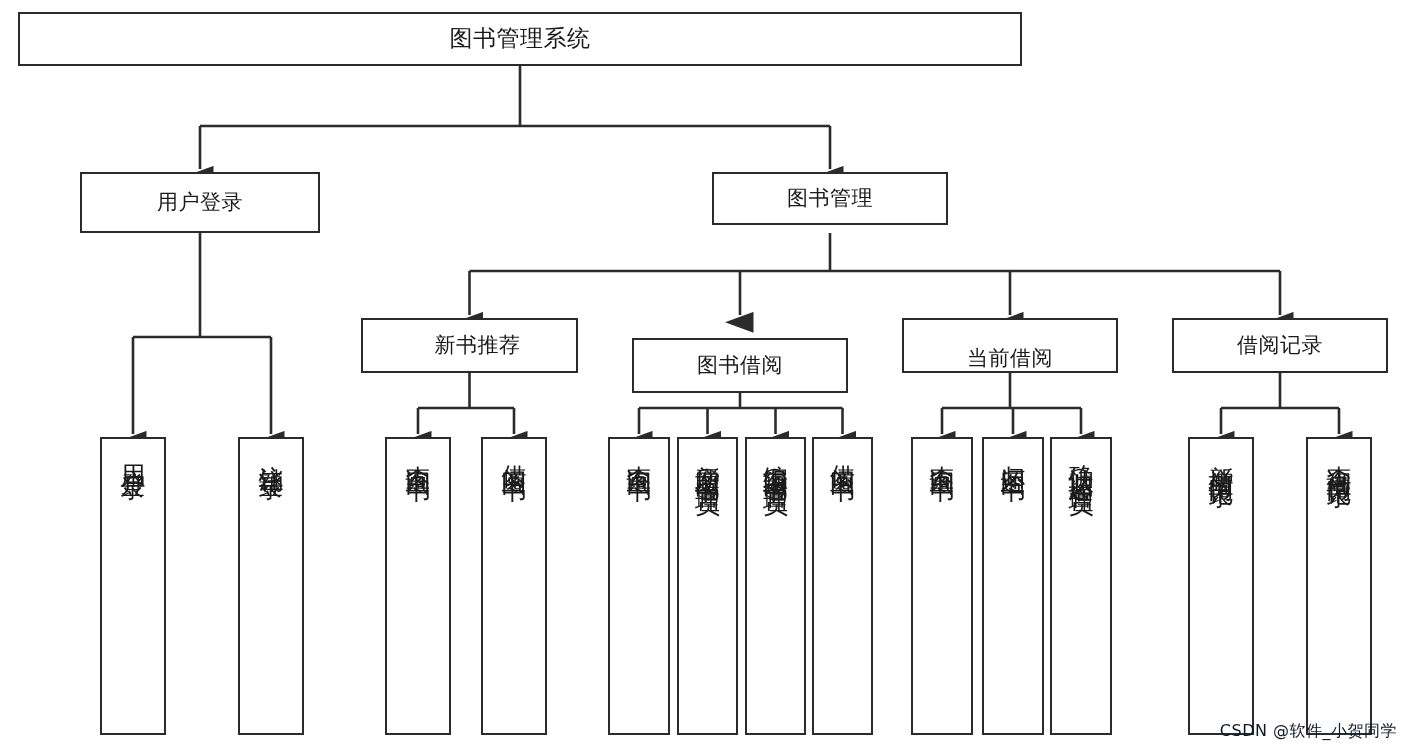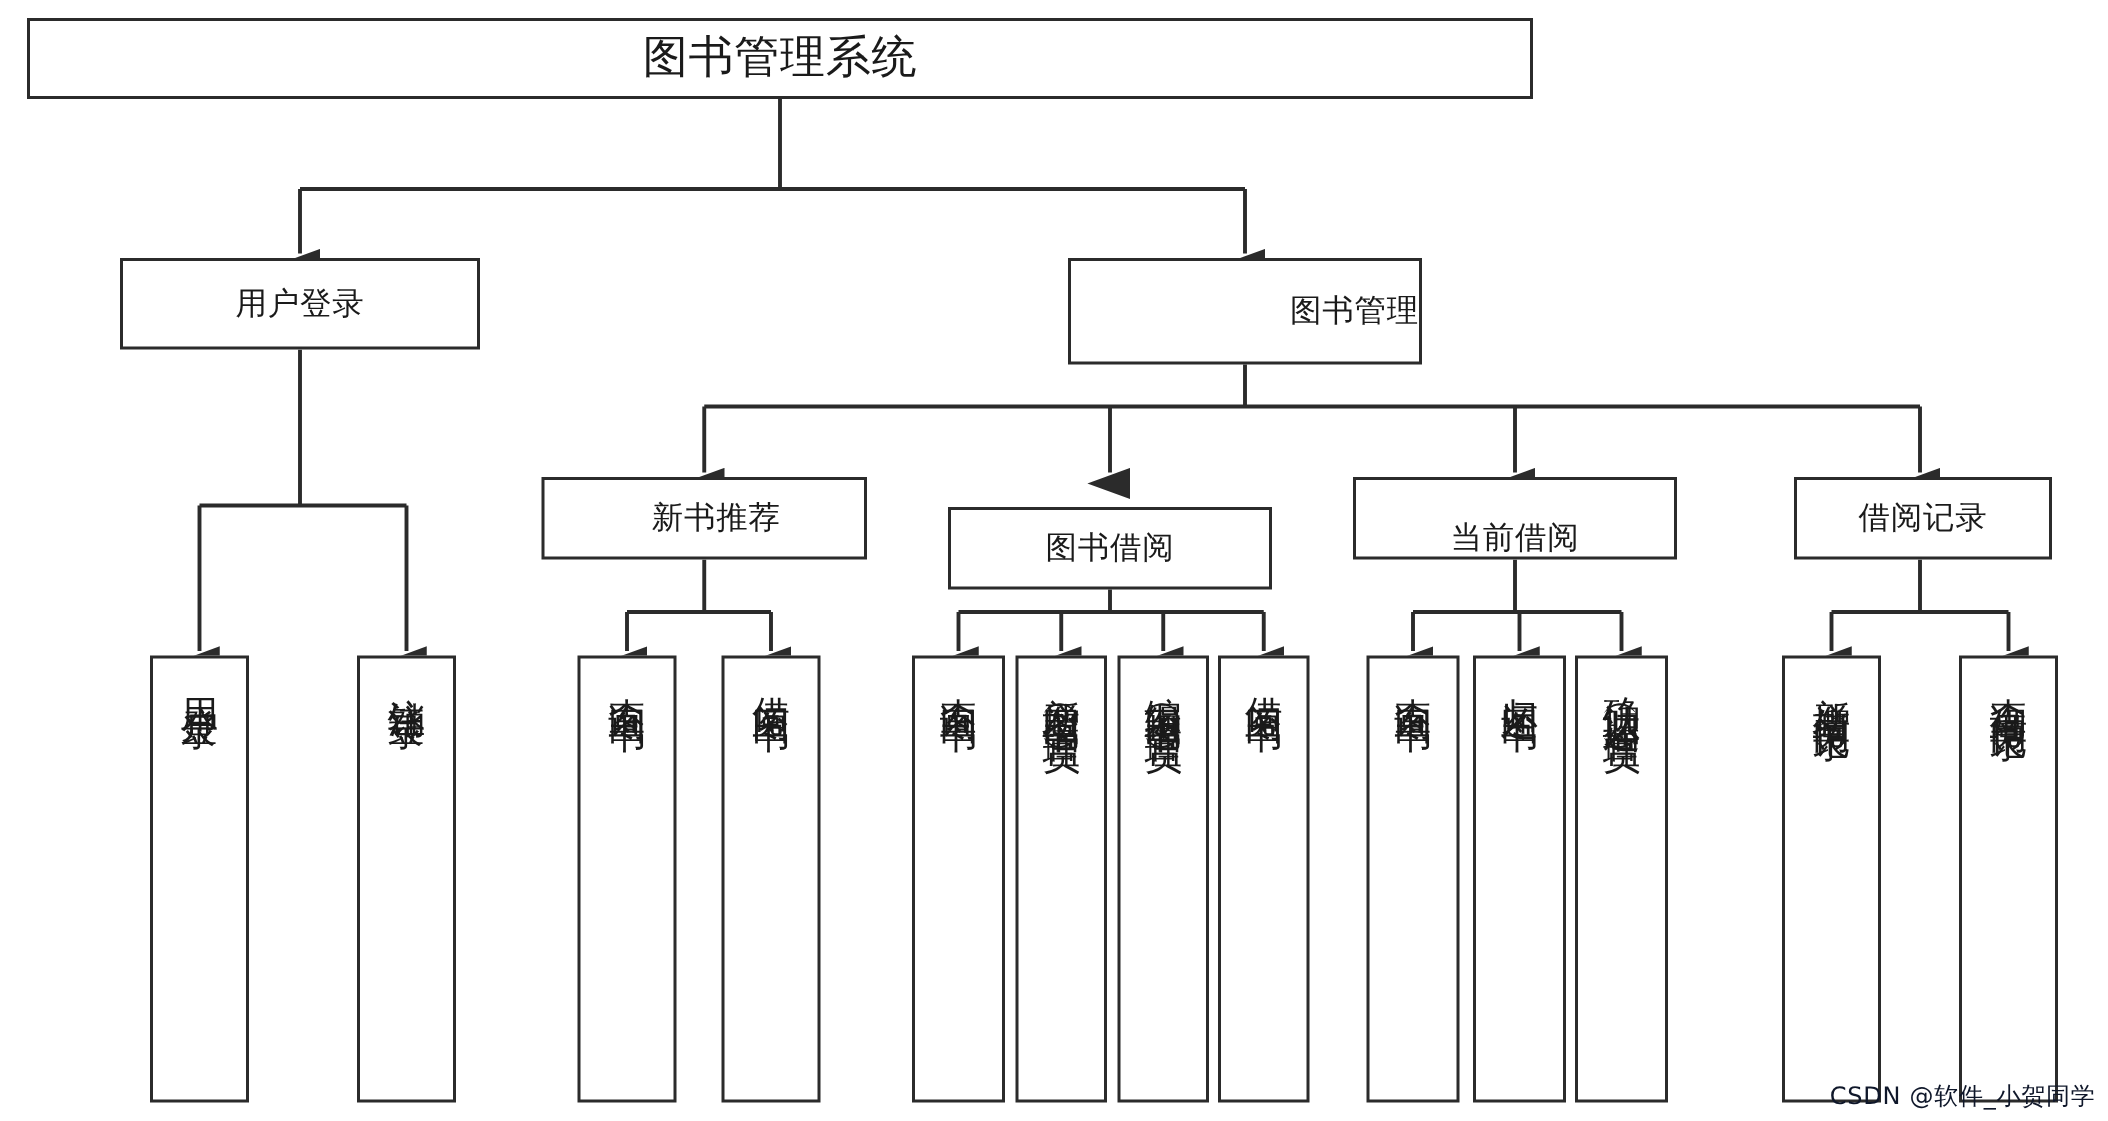--- a/index.html
+++ b/index.html
@@ -42,21 +42,21 @@
     text-align: center;
     line-height: 1.18;
     letter-spacing: 0.5px;
   }
   
   .node.horiz .label {
     font-size: 21px;
     white-space: nowrap;
   }
   .node.root .label {
-    font-size: 30px;
+    font-size: 23px;
   }
   
   .node.vert {
     align-items: flex-start;
     justify-content: center;
     padding-top: 6px;
   }
   .node.vert .label {
     writing-mode: vertical-rl;
     text-orientation: upright;
@@ -124,33 +124,33 @@
       </g>
   </svg>
 
   <div id="node-layer">
       <div class="node horiz root" style="left: 18px; top: 12px; width: 1004px; height: 54px;">
         <span class="label">图书管理系统</span>
       </div>
       <div class="node horiz" style="left: 80px; top: 172px; width: 240px; height: 61px;">
         <span class="label">用户登录</span>
       </div>
-      <div class="node horiz" style="left: 712px; top: 172px; width: 236px; height: 71px; justify-content: flex-end;">
+      <div class="node horiz" style="left: 712px; top: 172px; width: 236px; height: 53px;">
         <span class="label">图书管理</span>
       </div>
       <div class="node horiz" style="left: 361px; top: 318px; width: 217px; height: 55px; padding-left: 16px;">
         <span class="label">新书推荐</span>
       </div>
       <div class="node horiz" style="left: 632px; top: 318px; width: 216px; height: 55px; margin-top: 20px;">
         <span class="label">图书借阅</span>
       </div>
       <div class="node horiz" style="left: 902px; top: 318px; width: 216px; height: 55px; align-items: flex-end;">
         <span class="label">当前借阅</span>
       </div>
-      <div class="node horiz" style="left: 1196px; top: 318px; width: 172px; height: 55px;">
+      <div class="node horiz" style="left: 1172px; top: 318px; width: 216px; height: 55px;">
         <span class="label">借阅记录</span>
       </div>
       <div class="node vert" style="left: 100px; top: 437px; width: 66px; height: 298px;">
         <span class="label">用户登录</span>
       </div>
       <div class="node vert" style="left: 238px; top: 437px; width: 66px; height: 298px;">
         <span class="label">注销登录</span>
       </div>
       <div class="node vert" style="left: 385px; top: 437px; width: 66px; height: 298px;">
         <span class="label">查询图书</span>

